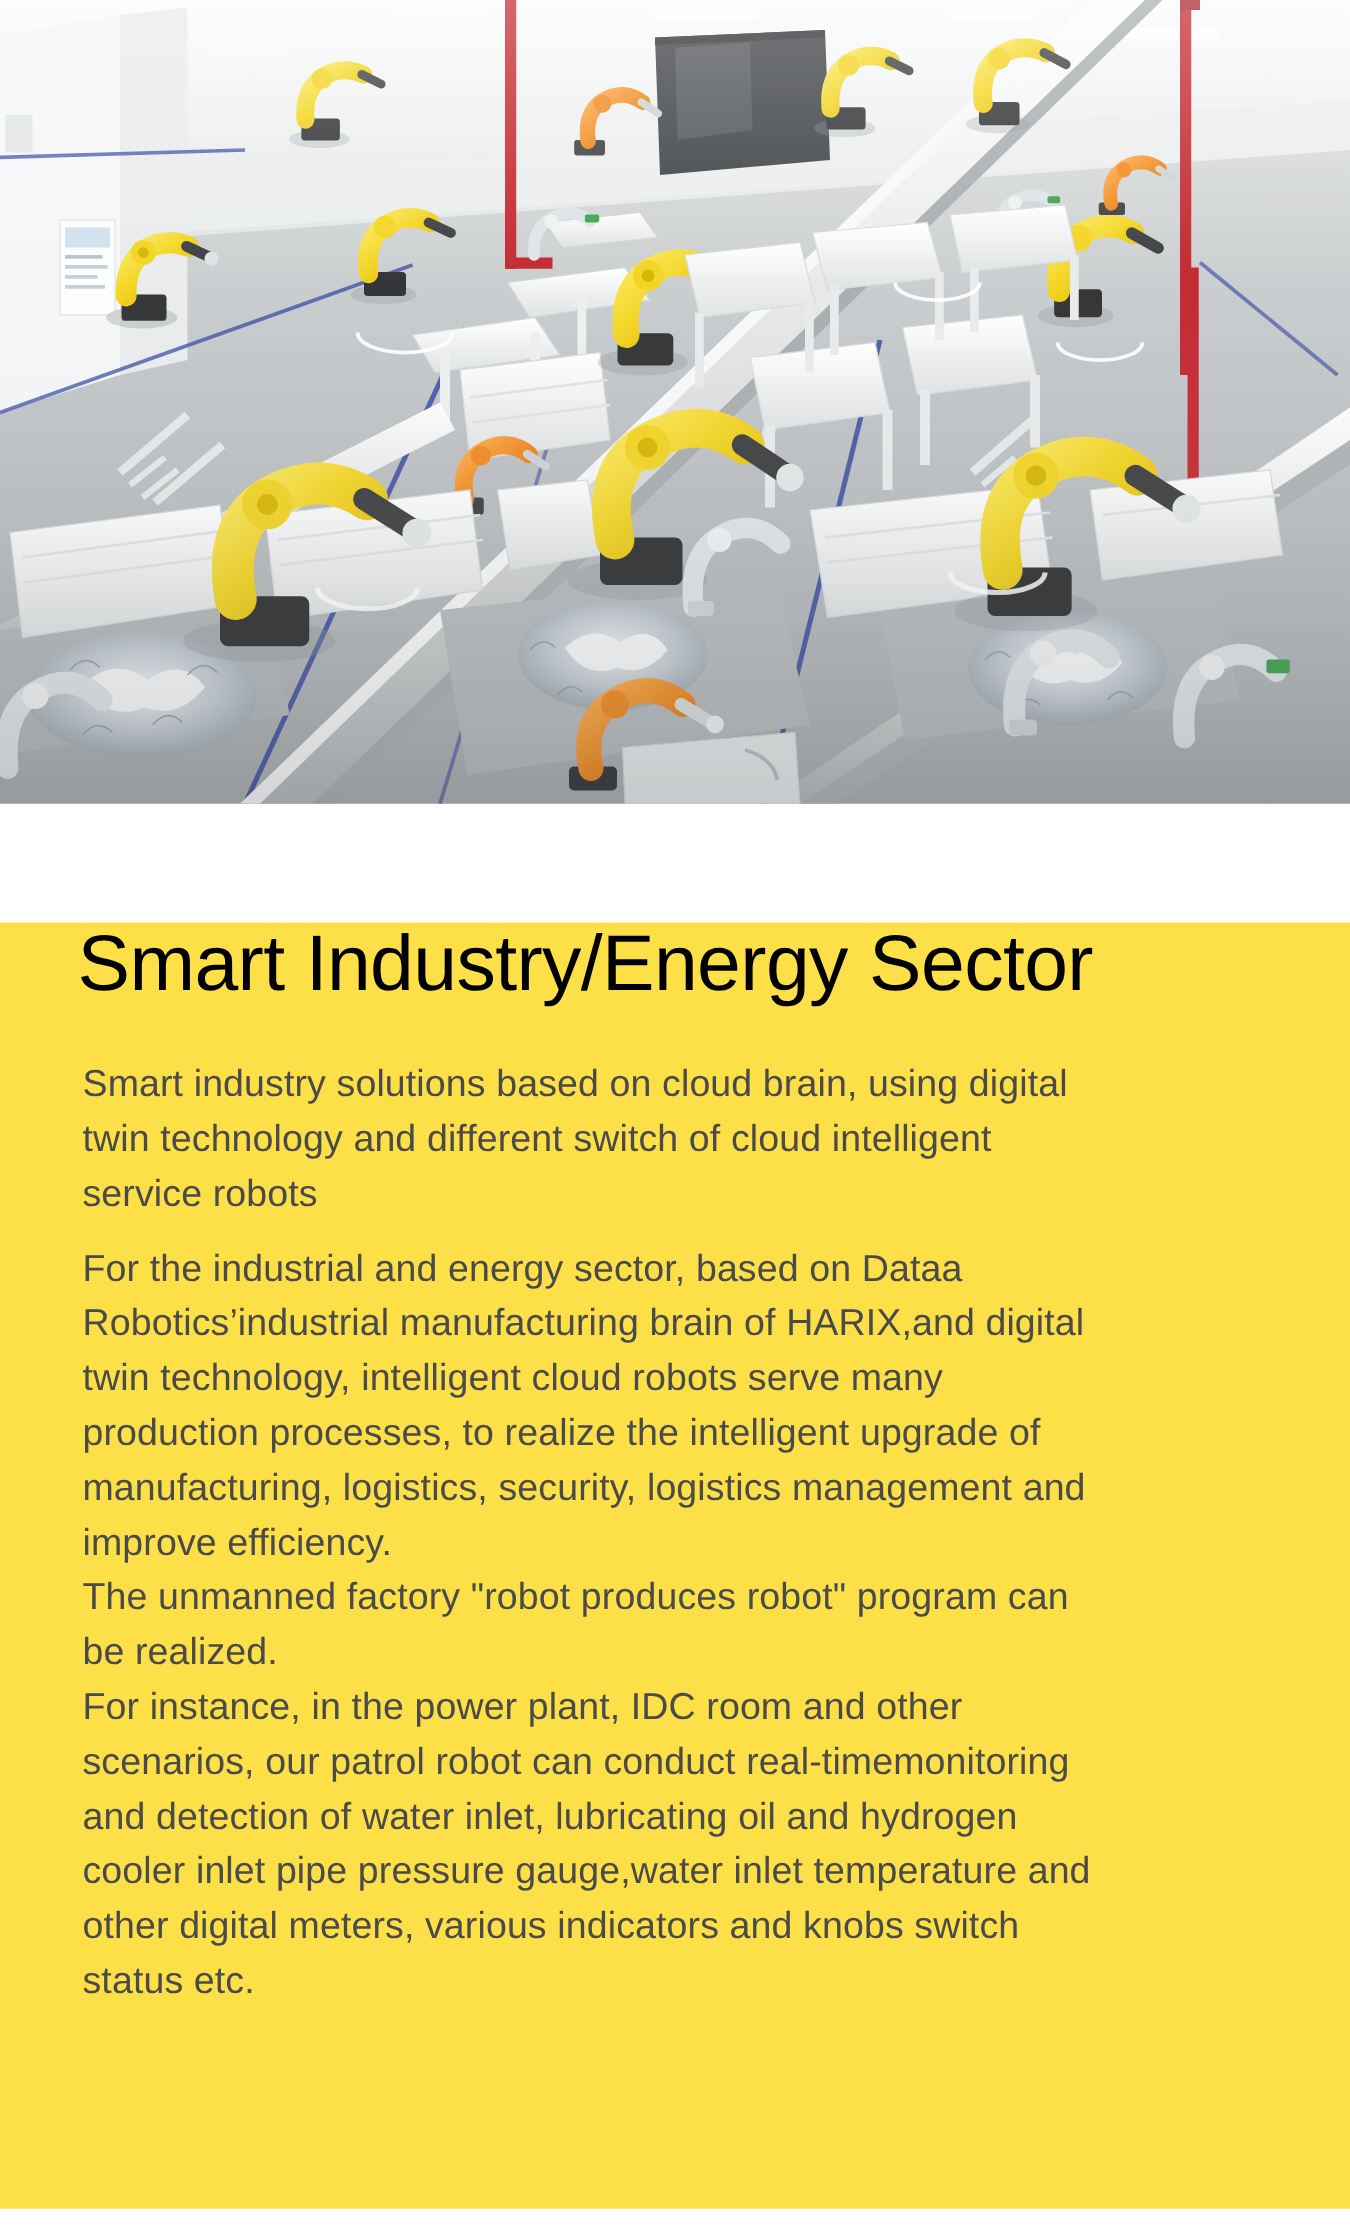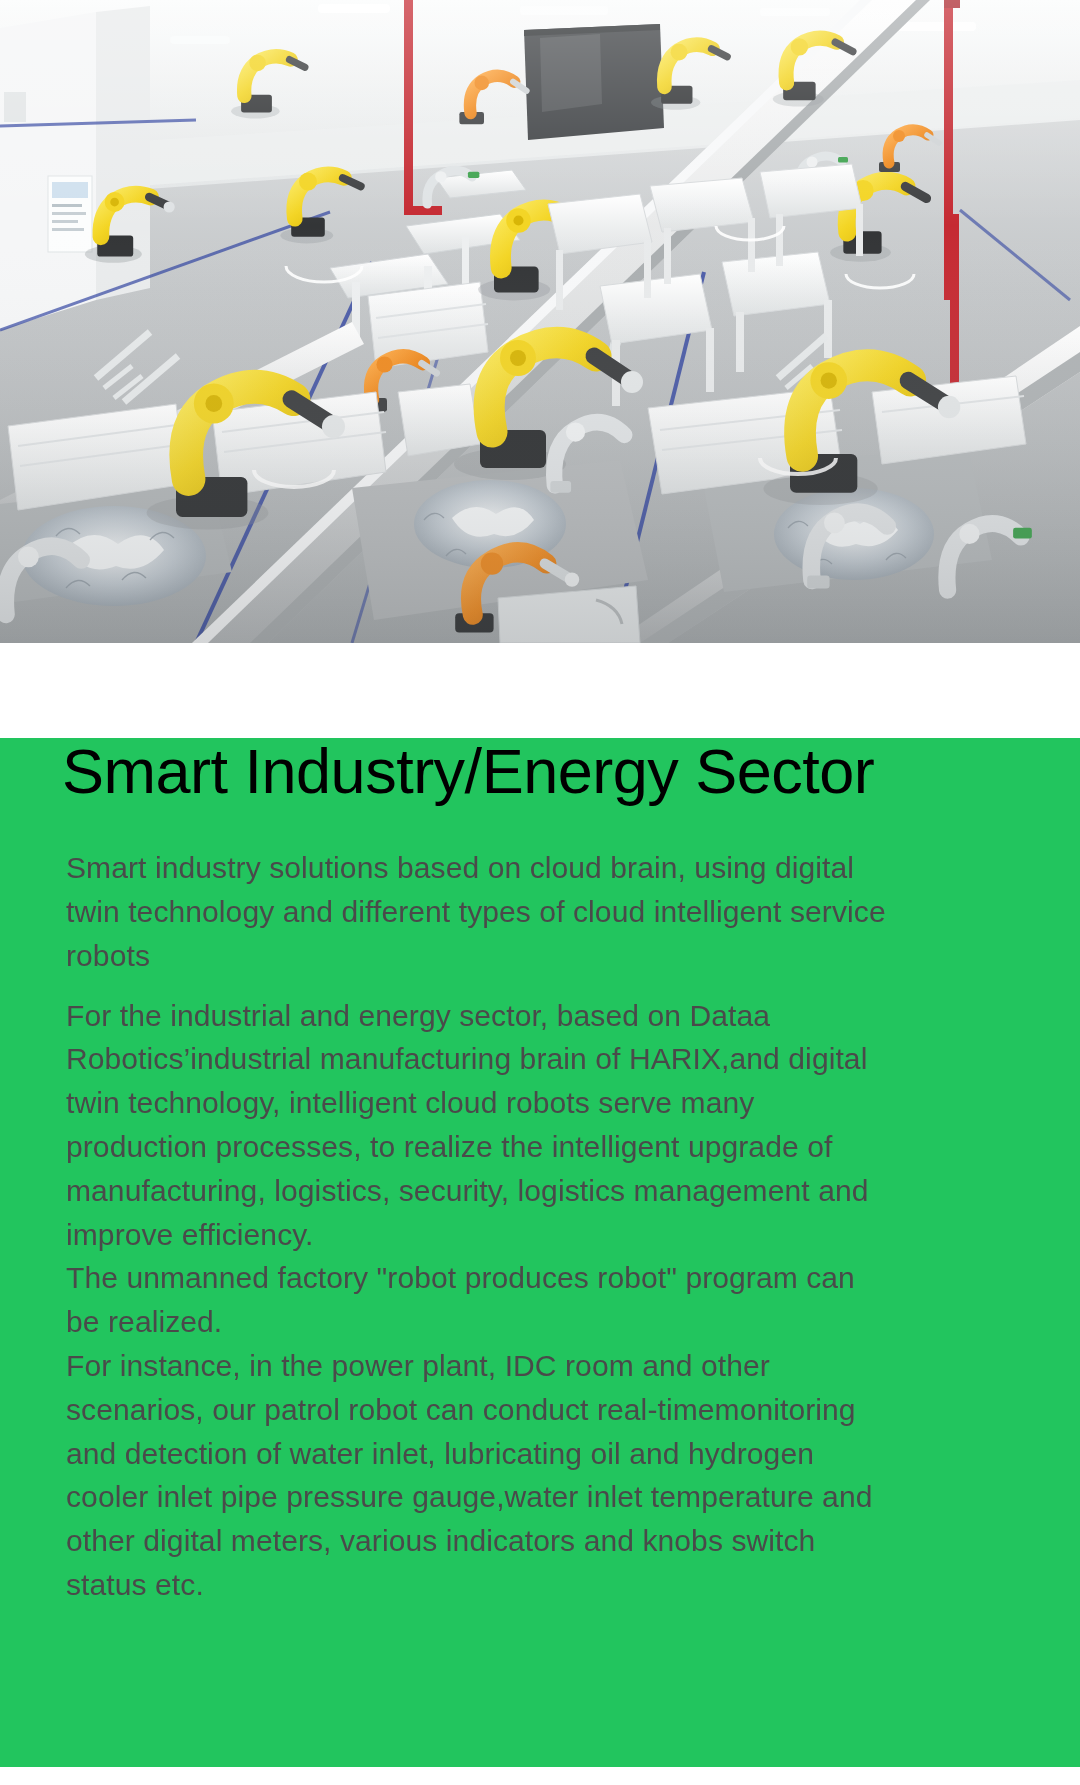--- a/index.html
+++ b/index.html
@@ -23,21 +23,21 @@
     height:643px;
     overflow:hidden;
     background:#c9cbcc;
   }
 
   .hero svg { display:block; width:1080px; height:643px; }
 
   
   .content {
     padding:0 1px 0 0;
-    background:#22c55e;
+    background:#fde047;
   }
 
   .page-title {
     font-family:"Liberation Sans Narrow","Liberation Sans", sans-serif;
     font-size:63px;
     font-weight:400;
     color:#000000;
     letter-spacing:-0.5px;
     line-height:1.05;
     margin:95px 0 0 62px;
@@ -451,21 +451,21 @@
     <rect x="0" y="0" width="1080" height="643" fill="url(#vignette)"></rect>
   </svg>
 </div>
 
 <div class="content">
 
   <h1 class="page-title">Smart Industry/Energy Sector</h1>
 
   <div class="body-block">
 
-    <p class="para">Smart industry solutions based on cloud brain, using digital twin technology and different types of cloud intelligent service robots</p>
+    <p class="para">Smart industry solutions based on cloud brain, using digital twin technology and different switch of cloud intelligent service robots</p>
 
     <p class="para">For the industrial and energy sector, based on Dataa Robotics’industrial manufacturing brain of HARIX,and digital twin technology, intelligent cloud robots serve many production processes, to realize the intelligent upgrade of manufacturing, logistics, security, logistics management and improve efficiency.</p>
 
     <p class="para para-tight">The unmanned factory "robot produces robot" program can be realized.</p>
 
     <p class="para para-tight">For instance, in the power plant, IDC room and other scenarios, our patrol robot can conduct real-timemonitoring and detection of water inlet, lubricating oil and hydrogen cooler inlet pipe pressure gauge,water inlet temperature and other digital meters, various indicators and knobs switch status etc.</p>
 
   </div>
 
   <div class="spacer-bottom"></div>

